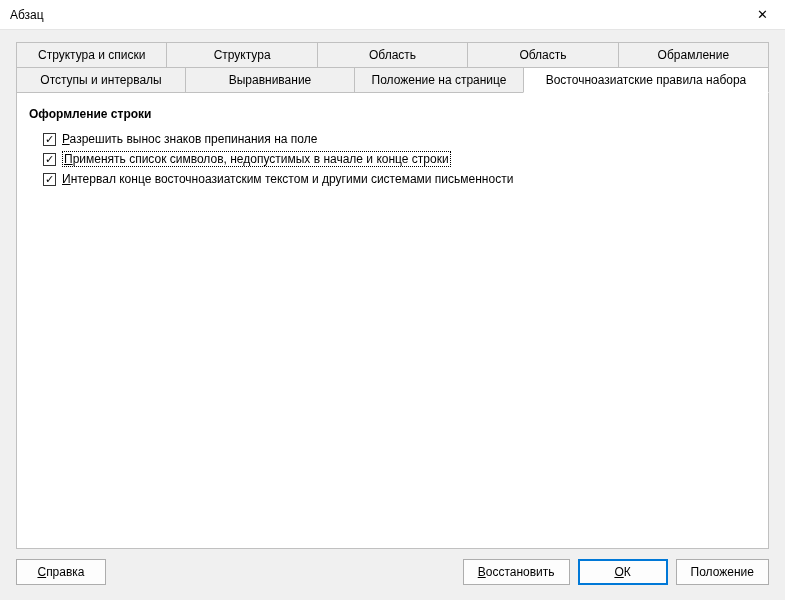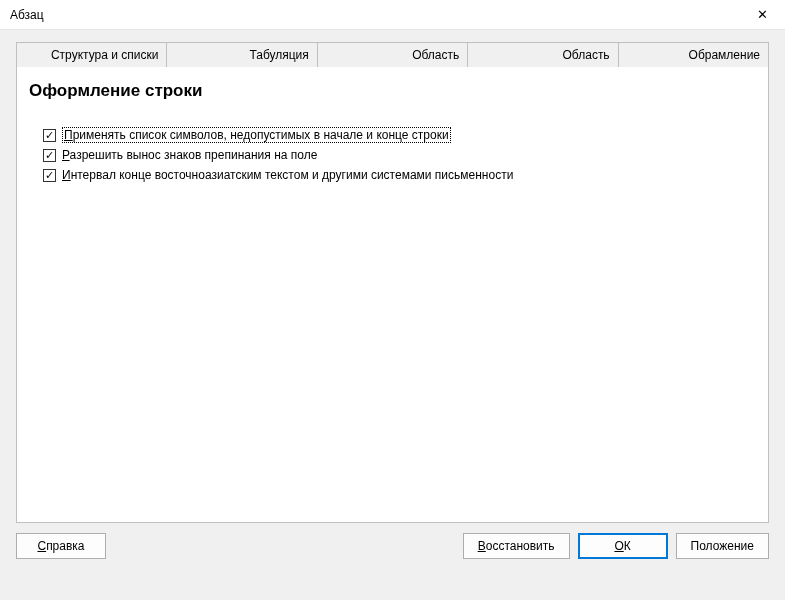--- a/index.html
+++ b/index.html
@@ -44,21 +44,21 @@
     .tabs {
       display: flex;
       flex-wrap: wrap;
     }
     .tab-row {
       display: flex;
       width: 100%;
     }
     .tab {
       flex: 1;
-      text-align: right;
+      text-align: center;
       padding: 5px 8px;
       border: 1px solid #c0c0c0;
       background: #f0f0f0;
       font-size: 12px;
       cursor: default;
       margin-left: -1px;
       white-space: nowrap;
       overflow: hidden;
     }
     .tab:first-child { margin-left: 0; }
@@ -70,22 +70,22 @@
     }
     .tab-content {
       background: #ffffff;
       border: 1px solid #c0c0c0;
       border-top: none;
       padding: 14px 12px;
       height: 456px;
     }
     .section-title {
       font-weight: bold;
-      font-size: 17px;
-      margin-bottom: 24px;
+      font-size: 12px;
+      margin-bottom: 8px;
     }
     .checkbox-row {
       display: flex;
       align-items: center;
       padding: 3px 0 3px 14px;
       gap: 6px;
     }
     .checkbox {
       width: 13px;
       height: 13px;
@@ -140,38 +140,44 @@
 
   <div class="titlebar">
     <span class="title">Абзац</span>
     <div class="close">✕</div>
   </div>
 
   <div class="tab-area">
     <div class="tabs">
       <div class="tab-row top">
         <div class="tab"><span>Структура и списки</span></div>
-        <div class="tab"><span>Табуляция</span></div>
+        <div class="tab"><span>Структура</span></div>
         <div class="tab"><span>Область</span></div>
         <div class="tab"><span>Область</span></div>
         <div class="tab"><span>Обрамление</span></div>
       </div>
+      <div class="tab-row bottom">
+        <div class="tab"><span>Отступы и интервалы</span></div>
+        <div class="tab"><span>Выравнивание</span></div>
+        <div class="tab"><span>Положение на странице</span></div>
+        <div class="tab active" style="flex:1.5"><span>Восточноазиатские правила набора</span></div>
+      </div>
     </div>
 
     <div class="tab-content">
       <div class="section-title">Оформление строки</div>
+
+      <div class="checkbox-row">
+        <span class="checkbox checked"></span>
+        <label class="check-label"><span class="ul">Р</span><span>азрешить вынос знаков препинания на поле</span></label>
+      </div>
 
       <div class="checkbox-row">
         <span class="checkbox checked"></span>
         <label class="check-label"><span class="focus-box"><span class="ul">П</span><span>рименять список символов, недопустимых в начале и конце строки</span></span></label>
-      </div>
-
-      <div class="checkbox-row">
-        <span class="checkbox checked"></span>
-        <label class="check-label"><span class="ul">Р</span><span>азрешить вынос знаков препинания на поле</span></label>
       </div>
 
       <div class="checkbox-row">
         <span class="checkbox checked"></span>
         <label class="check-label"><span class="ul">И</span><span>нтервал конце восточноазиатским текстом и другими системами письменности</span></label>
       </div>
     </div>
   </div>
 
   <div class="button-bar">

